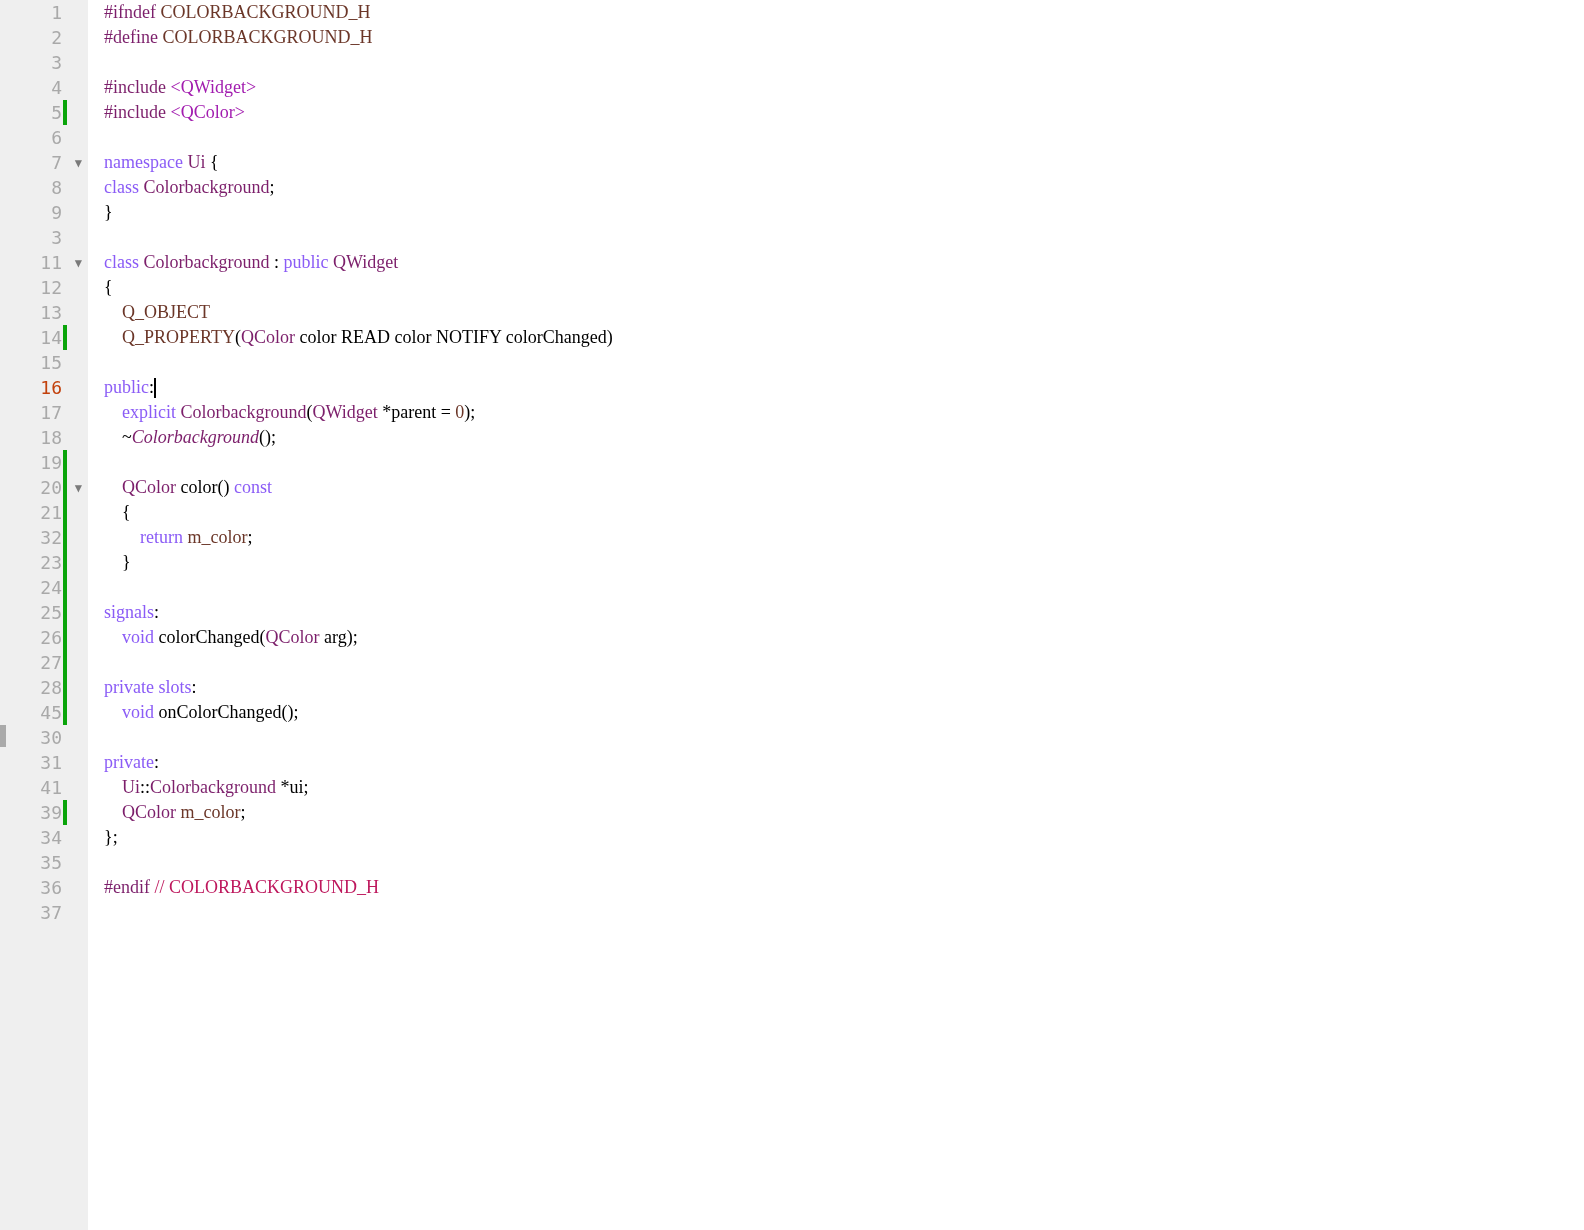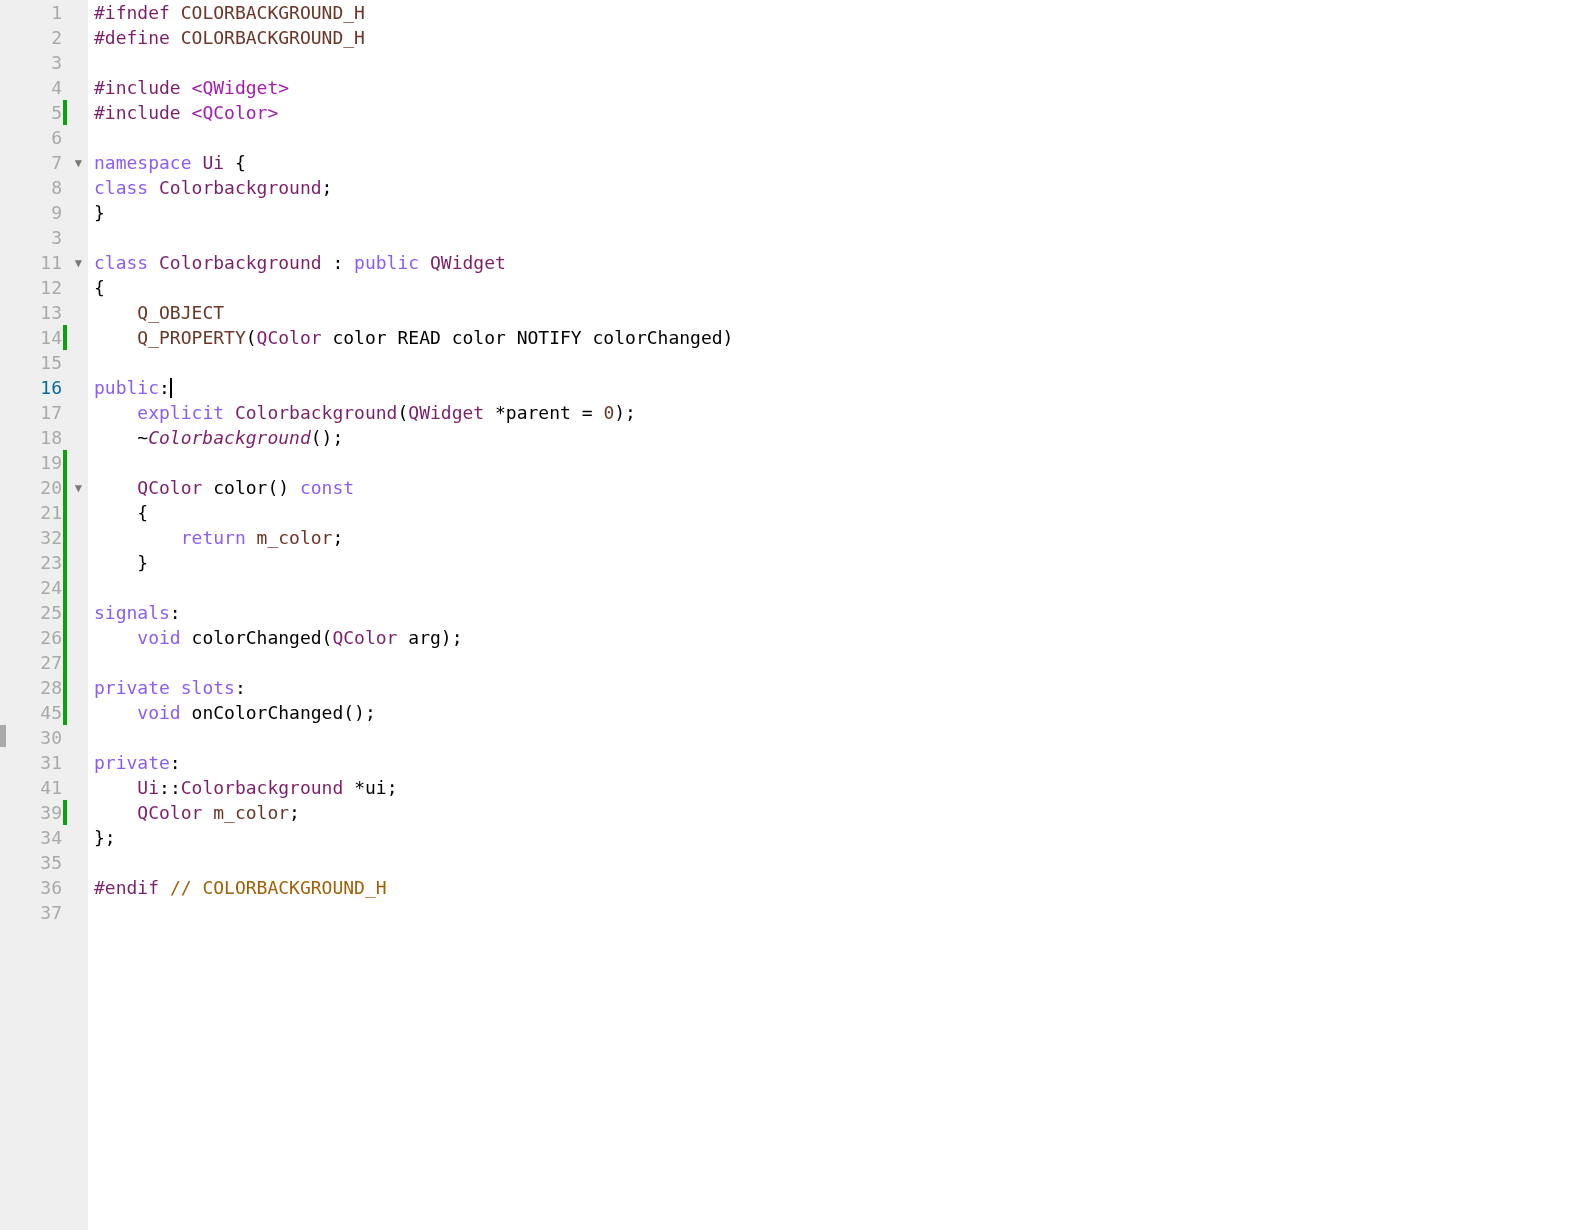--- a/index.html
+++ b/index.html
@@ -37,41 +37,42 @@
     display:flex;
     align-items:center;
     justify-content:flex-end;
     padding-right:26px;
   }
   .lineno {
     color:#a9a9a9;
     text-align:right;
     font-size:18px;
   }
-  .lineno.current { color:#0369a1; }
+  .lineno.current { color:#c2410c; }
   .fold {
     position:absolute;
     right:6px;
     top:50%;
     transform:translateY(-50%);
     color:#7a7a7a;
     font-size:12px;
   }
   .modbar {
     position:absolute;
     right:21px;
     top:0; bottom:0;
     width:4px;
     background:#0aa40a;
   }
   .code {
     flex:1;
-    padding-left:6px;
+    padding-left:16px;
     white-space:pre;
     position:relative;
+    font-family:Liberation Serif, serif;
   }
   .code-row {
     height:25px;
     display:flex;
     align-items:center;
   }
   .cursor {
     display:inline-block;
     width:2px;
     height:20px;
@@ -79,21 +80,21 @@
     vertical-align:middle;
     margin-left:0;
   }
   
   .c-pre   { color:#7c1f6b; } 
   .c-kw    { color:#8b5cf6; } 
   .c-type  { color:#7c1f6b; } 
   .c-inc   { color:#a21caf; } 
   .c-mac   { color:#6b3628; } 
   .c-id    { color:#000000; }
-  .c-cmnt  { color:#a16207; } 
+  .c-cmnt  { color:#be185d; } 
   .c-ital  { font-style:italic; }
 </style>
 </head>
 <body>
 
 <div class="left-margin">
   <div class="scroll-thumb" style="top: 725px; height: 22px;"></div>
 </div>
 
 <div class="gutter">

